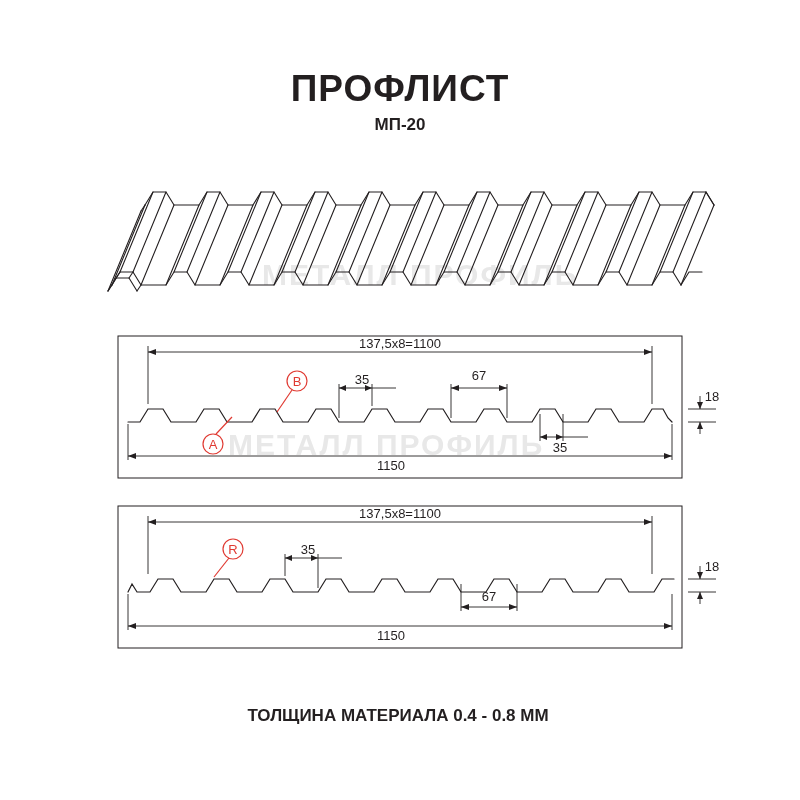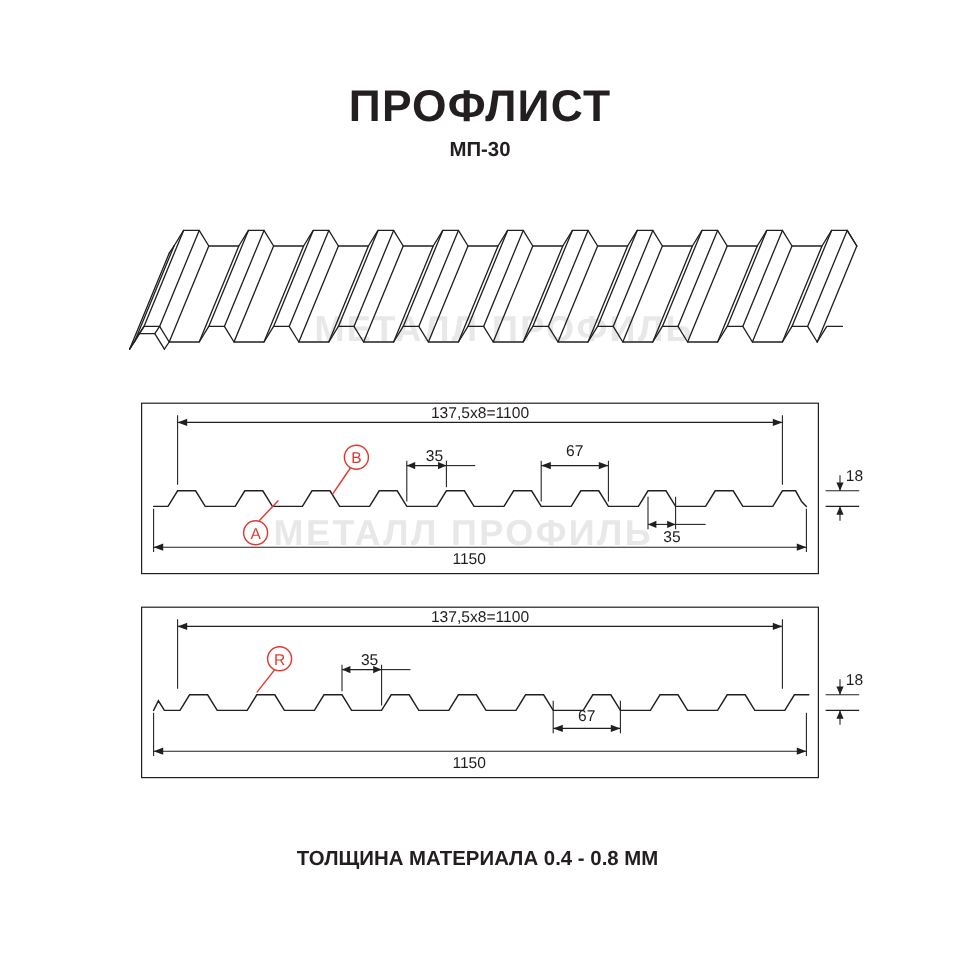--- a/index.html
+++ b/index.html
@@ -69,21 +69,21 @@
   }
   .wm1 { left: 262px; top: 258px; }
   .wm2 { left: 228px; top: 428px; }
 </style>
 </head>
 <body>
 
 <div id="page">
 
   <div class="title">ПРОФЛИСТ</div>
-  <div class="subtitle">МП-30</div>
+  <div class="subtitle">МП-20</div>
 
   <div class="wm wm1">МЕТАЛЛ ПРОФИЛЬ</div>
   <div class="wm wm2">МЕТАЛЛ ПРОФИЛЬ</div>
 
   <svg class="drawing" viewBox="0 0 800 800">
 
     <g fill="none" stroke="#231f20" stroke-width="1.1" stroke-linejoin="round" stroke-linecap="round">
 
       <path d="M112,285 L120,272 L133,272 L141,285 L166,285 L174,272 L187,272 L195,285 L220,285
                L228,272 L241,272 L249,285 L274,285 L282,272 L295,272 L303,285 L328,285

